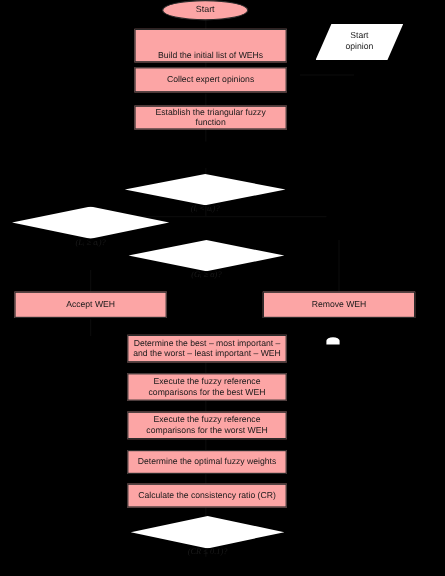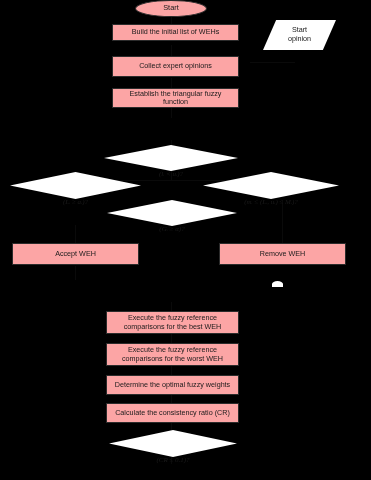--- a/index.html
+++ b/index.html
@@ -110,21 +110,21 @@
   <div class="connector" style="left:171px; top:334px; width:1px; height:10px;"></div>
   <div class="connector" style="left:171px; top:366px; width:1px; height:10px;"></div>
   <div class="connector" style="left:171px; top:394px; width:1px; height:10px;"></div>
   <div class="connector" style="left:171px; top:422px; width:1px; height:8px;"></div>
   <div class="connector" style="left:171px; top:456px; width:1px; height:8px;"></div>
 
   <div class="node term" style="left:135px; top:0px; width:72px; height:17px;">
     <span>Start</span>
   </div>
 
-  <div class="node proc" style="left:112px; top:24px; width:127px; height:17px;">
+  <div class="node proc" style="left:112px; top:24px; width:127px; height:28px;align-items:flex-end;">
     <span>Build the initial list of WEHs</span>
   </div>
 
   <div class="node proc" style="left:112px; top:56px; width:127px; height:21px;">
     <span>Collect expert opinions</span>
   </div>
 
   <div class="para-wrap" style="left:263px; top:20px; width:73px; height:30px;">
     <div class="para-shape"></div>
     <div class="para-label">
@@ -141,38 +141,38 @@
   <div class="dec-wrap" style="left:104px; top:145px; width:134px; height:26px;">
     <div class="dec-shape"></div>
     <div class="dec-label">(lᵢ &lt; uᵢ)?</div>
   </div>
 
   <div class="dec-wrap" style="left:10px; top:172px; width:131px; height:27px;">
     <div class="dec-shape"></div>
     <div class="dec-label">(Lᵢ ≥ aᵢ)?</div>
   </div>
 
-  <div class="dec-wrap" style="left:203px; top:172px; width:136px; height:27px;">
-    <div class="dec-shape"></div>
-    <div class="dec-label">(mᵢ ≤ (Lᵢ, uᵢ) ≤ Mᵢ)?</div>
-  </div>
 
   <div class="dec-wrap" style="left:107px; top:200px; width:130px; height:26px;">
     <div class="dec-shape"></div>
     <div class="dec-label">(Gᵢ ≥ α)?</div>
   </div>
 
   <div class="node proc" style="left:12px; top:243px; width:127px; height:22px;">
     <span>Accept WEH</span>
   </div>
 
   <div class="node proc" style="left:219px; top:243px; width:127px; height:22px;">
     <span>Remove WEH</span>
   </div>
 
+  <div class="node proc" style="left:106px; top:279px; width:133px; height:23px; flex-direction:column;">
+    <span class="txt-line">Determine the best – most important –</span>
+    <span class="txt-line">and the worst – least important – WEH</span>
+  </div>
 
   <div class="marker" style="left:272px; top:281px; width:11px; height:6px;"></div>
 
   <div class="node proc" style="left:106px; top:311px; width:133px; height:23px; flex-direction:column;">
     <span class="txt-line">Execute the fuzzy reference</span>
     <span class="txt-line">comparisons for the best WEH</span>
   </div>
 
   <div class="node proc" style="left:106px; top:343px; width:133px; height:23px; flex-direction:column;">
     <span class="txt-line">Execute the fuzzy reference</span>

